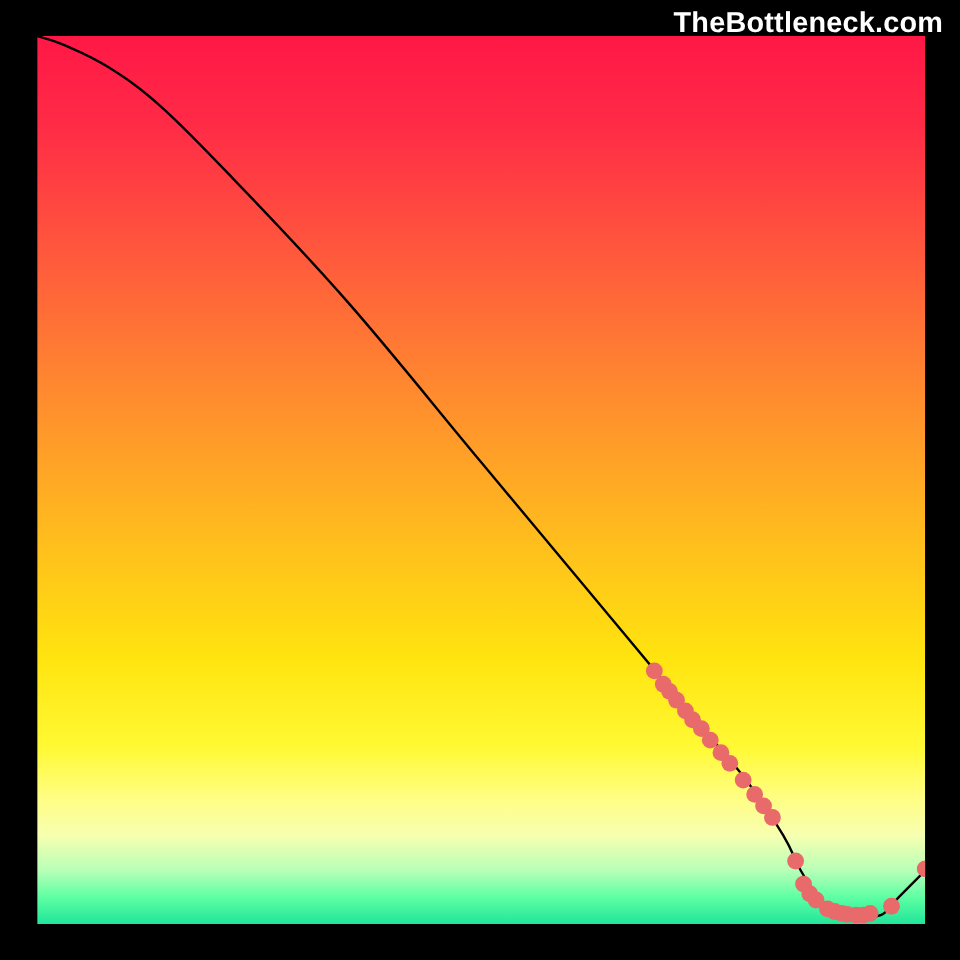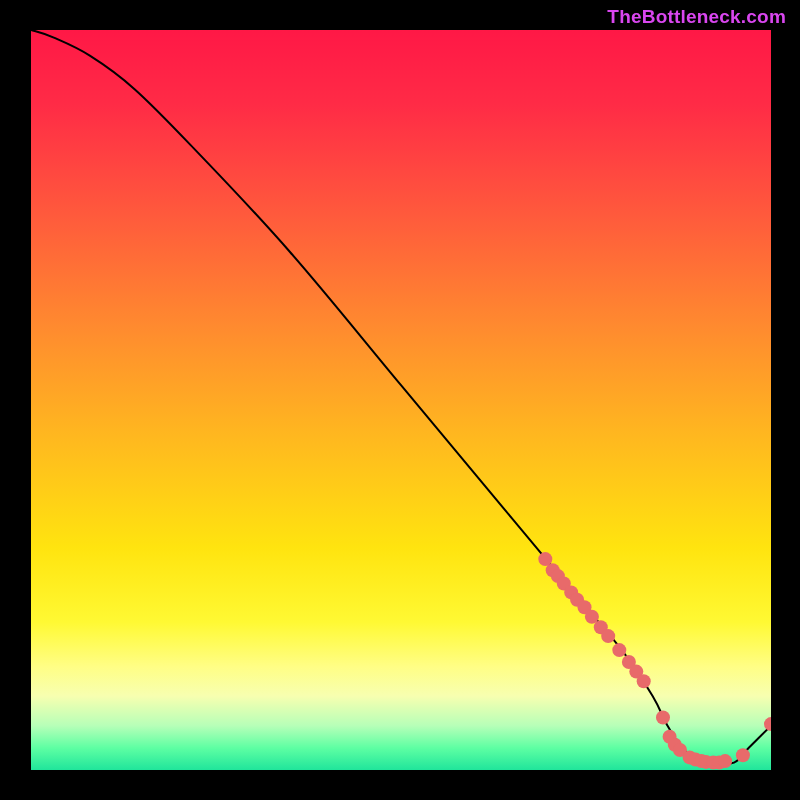--- a/index.html
+++ b/index.html
@@ -39,22 +39,22 @@
       #f7ffb0 90%,
       #b7ffb8 94%,
       #5effa3 97%,
       #20e59b 100%
     );
   }
   .watermark {
     position: absolute;
     top: 6px;
     right: 14px;
-    color: #d946ef;
-    font-size: 19px;
+    color: #ffffff;
+    font-size: 24px;
     font-weight: 600;
     letter-spacing: 0.2px;
     user-select: none;
   }
   svg.curve {
     position: absolute;
     inset: 0;
     width: 100%;
     height: 100%;
     overflow: visible;

